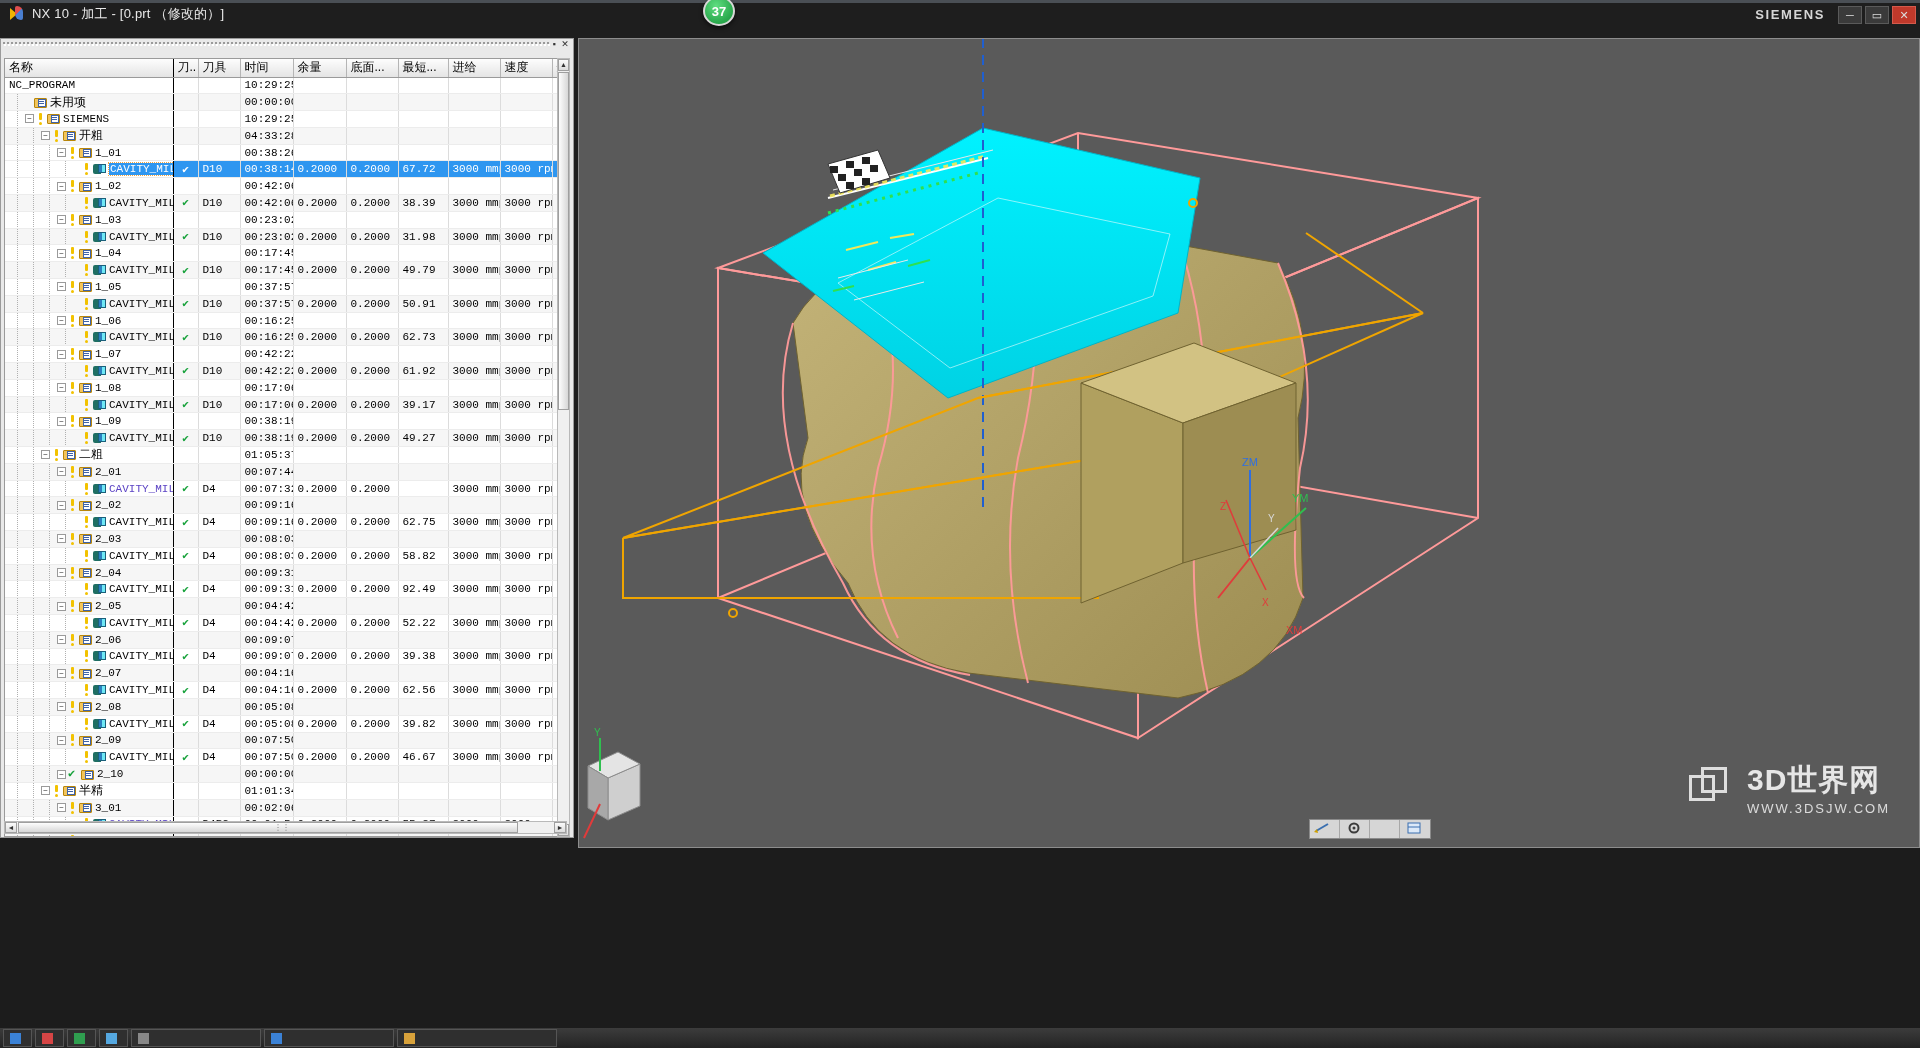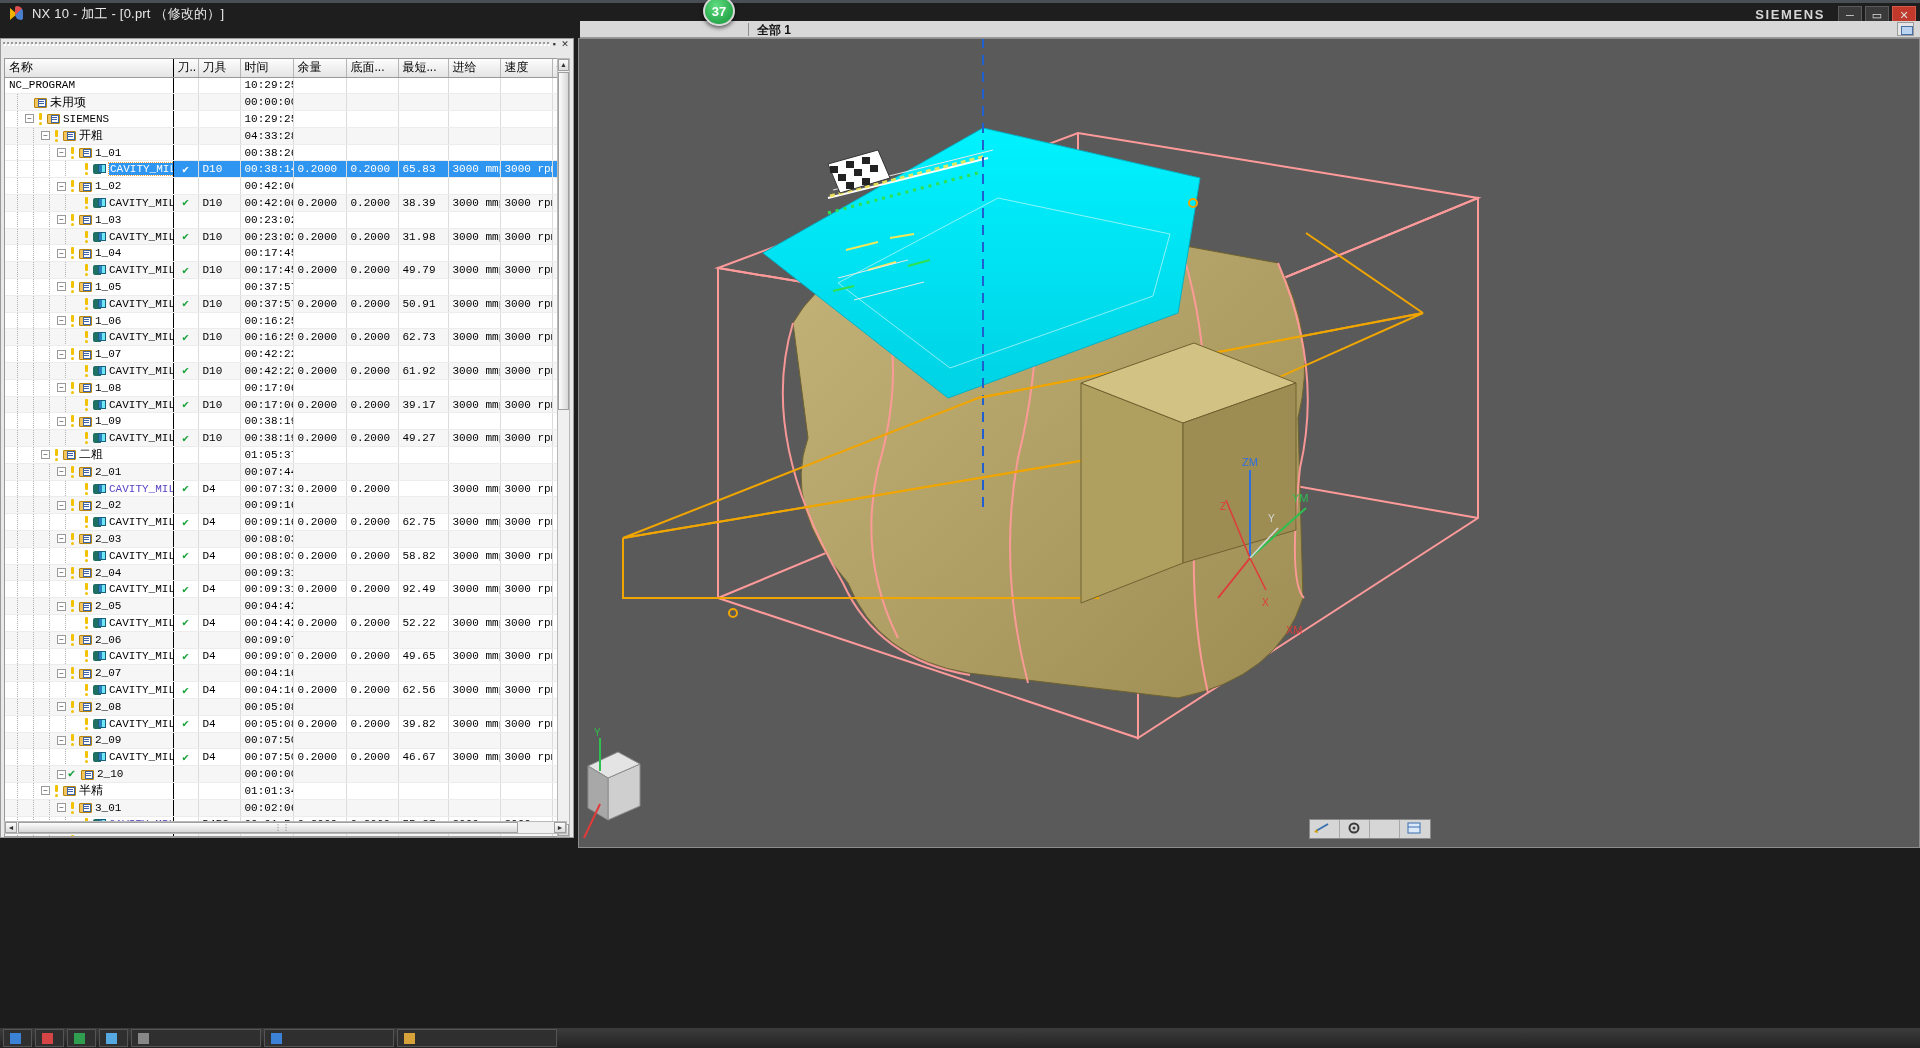--- a/index.html
+++ b/index.html
@@ -170,25 +170,20 @@
     <span class="tb-siemens">SIEMENS</span>
     <div class="win-btns">
       <div class="win-btn">─</div>
       <div class="win-btn">▭</div>
       <div class="win-btn close">✕</div>
     </div>
   </div>
   <div class="strip2"></div>
   <div class="badge37">37</div>
 
-  <div class="gw-head">
-    <div class="vline"></div>
-    <div class="lbl">全部  1</div>
-    <div class="btn"></div>
-  </div>
 
   <div class="panel">
     <div class="panel-grip"></div>
     <div class="panel-min">▪</div>
     <div class="panel-close">✕</div>
 
     <div class="tbl-wrap">
       <table class="nav">
         <colgroup>
           <col style="width:168px">
@@ -357,21 +352,21 @@
                     <i class="m3"></i>
                   </span>
                   <span class="nm">CAVITY_MILL</span>
                 </div>
               </td>
               <td style="text-align: center; color: rgb(255, 255, 255); font-weight: bold;">✔</td>
               <td>D10</td>
               <td>00:38:14</td>
               <td>0.2000</td>
               <td>0.2000</td>
-              <td>65.83</td>
+              <td>67.72</td>
               <td>3000 mmpm</td>
               <td>3000 rpm</td>
               <td></td>
             </tr>
             <tr>
               <td class="name sepcol">
                 <div class="nmwrap">
                   <span class="indent" style="width: 48px;">
                     <i class="treeline" style="left: 8px;"></i>
                     <i class="treeline" style="left: 24px;"></i>
@@ -1182,21 +1177,21 @@
                     <i class="m3"></i>
                   </span>
                   <span class="nm">CAVITY_MILL...</span>
                 </div>
               </td>
               <td style="text-align: center; color: rgb(22, 161, 58); font-weight: bold;">✔</td>
               <td>D4</td>
               <td>00:09:07</td>
               <td>0.2000</td>
               <td>0.2000</td>
-              <td>49.65</td>
+              <td>39.38</td>
               <td>3000 mmpm</td>
               <td>3000 rpm</td>
               <td></td>
             </tr>
             <tr class="alt">
               <td class="name sepcol">
                 <div class="nmwrap">
                   <span class="indent" style="width: 48px;">
                     <i class="treeline" style="left: 8px;"></i>
                     <i class="treeline" style="left: 24px;"></i>
@@ -1626,20 +1621,30 @@
       <g>
         <path d="M30 740 L62 726 L62 768 L30 782 Z" fill="#cfcfcf" stroke="#8c8c8c"></path>
         <path d="M30 740 L62 726 L40 714 L10 728 Z" fill="#e4e4e4" stroke="#8c8c8c"></path>
         <path d="M10 728 L30 740 L30 782 L10 770 Z" fill="#a8a8a8" stroke="#8c8c8c"></path>
         <line x1="22" y1="733" x2="22" y2="700" stroke="#2fbf4f" stroke-width="2"></line>
         <text x="16" y="698" fill="#2fbf4f" font-size="10" font-family="Liberation Sans, sans-serif">Y</text>
         <line x1="22" y1="766" x2="6" y2="800" stroke="#e03b3b" stroke-width="2"></line>
       </g>
     </svg>
 
+    <div class="wm">
+      <div class="cube">
+        <div style="left:6px;top:14px;width:26px;height:26px;"></div>
+        <div style="left:18px;top:6px;width:26px;height:26px;"></div>
+      </div>
+      <div>
+        <div class="txt1">3D世界网</div>
+        <div class="txt2">WWW.3DSJW.COM</div>
+      </div>
+    </div>
 
     <div class="gtools">
       <div class="gb">
         <svg width="28" height="16">
             <path d="M6 11 L18 4" stroke="#3a6fb0" stroke-width="2" fill="none"></path>
             <path d="M4 12 l4 1 -1 -4z" fill="#cfa000"></path>
           </svg>
       </div>
       <div class="gb">
         <svg width="28" height="16">

